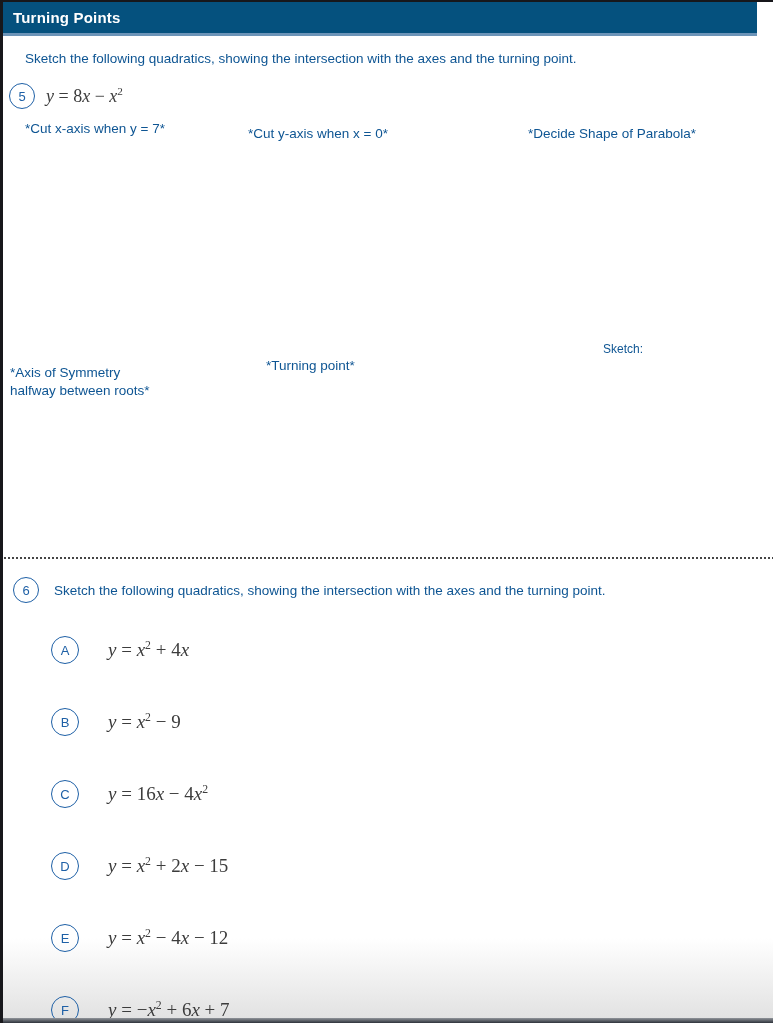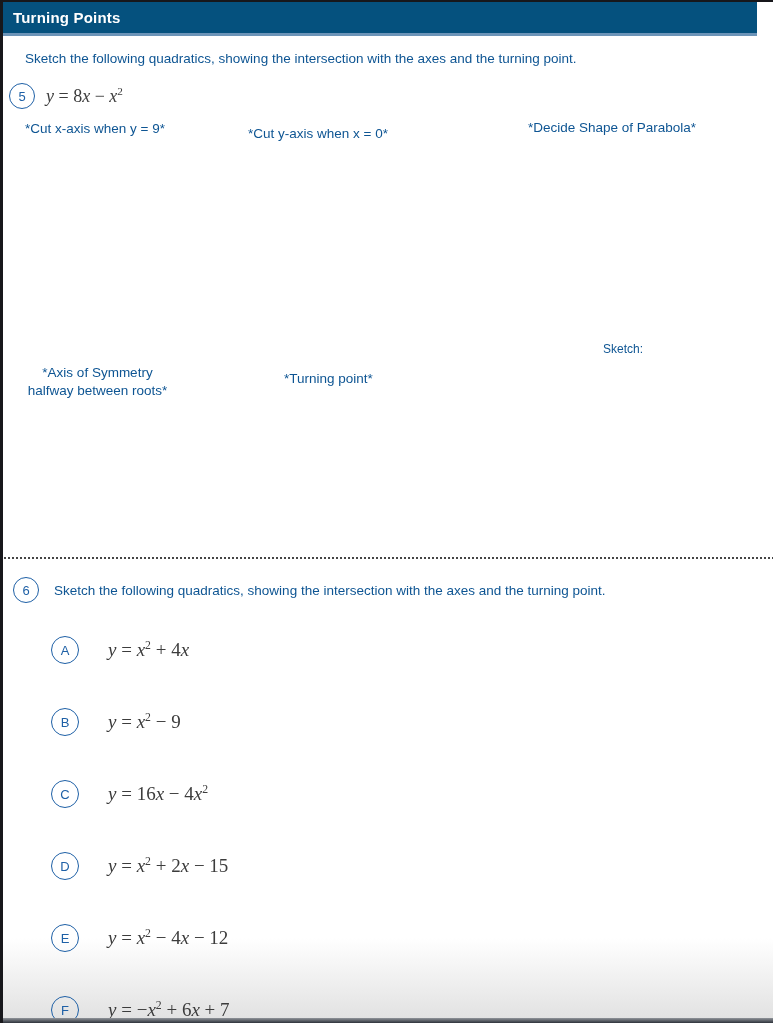--- a/index.html
+++ b/index.html
@@ -51,24 +51,24 @@
     color:var(--eq-color);
     white-space:nowrap;
   }
   .equation i{font-style:italic;}
   .equation sup{font-size:0.62em;vertical-align:super;line-height:0;}
   .q5-row{left:9px;top:83px;}
   .q5-row .equation{margin-left:11px;font-size:18px;}
   .hint{position:absolute;color:var(--text-blue);font-size:13.5px;white-space:nowrap;}
   .hint-cut-x{left:25px;top:121px;}
   .hint-cut-y{left:248px;top:126px;}
-  .hint-shape{left:528px;top:120px;}
+  .hint-shape{left:528px;top:126px;}
   .sketch-label{left:603px;top:342px;font-size:12px;}
-  .hint-axis{left:10px;top:364px;width:175px;text-align:center;white-space:normal;line-height:18px;}
-  .hint-turning{left:266px;top:371px;margin-left:18px;}
+  .hint-axis{left:10px;top:364px;width:175px;text-align:left;white-space:normal;line-height:18px;}
+  .hint-turning{left:266px;top:358px;}
   .dotted-divider{
     position:absolute;left:0;right:0;top:557px;height:2px;
     background-image:repeating-linear-gradient(to right,#454545 0 2px,transparent 2px 4px);
   }
   .q6-row{left:13px;top:577px;}
   .q6-row .instruction-inline{margin-left:15px;color:var(--text-blue);font-size:13.5px;white-space:nowrap;}
   .item-row{left:51px;}
   .item-row .equation{margin-left:29px;font-size:19px;text-align:right;}
   .item-a{top:636px;}
   .item-b{top:708px;}
@@ -101,21 +101,21 @@
 
   <div class="instruction q5-instruction">Sketch the following quadratics, showing the intersection with the axes and the turning point.</div>
 
   <div class="row q5-row">
     <span class="circle c26">
       <span>5</span>
     </span>
     <span class="equation"><i>y</i> = 8<i>x</i> − <i>x</i><sup>2</sup></span>
   </div>
 
-  <div class="hint hint-cut-x">*Cut x-axis when y = 9*</div>
+  <div class="hint hint-cut-x">*Cut x-axis when y = 7*</div>
   <div class="hint hint-cut-y">*Cut y-axis when x = 0*</div>
   <div class="hint hint-shape">*Decide Shape of Parabola*</div>
 
   <div class="hint sketch-label">Sketch:</div>
 
   <div class="hint hint-axis">
     <span>*Axis of Symmetry</span><br>
     <span>halfway between roots*</span>
   </div>
   <div class="hint hint-turning">*Turning point*</div>

